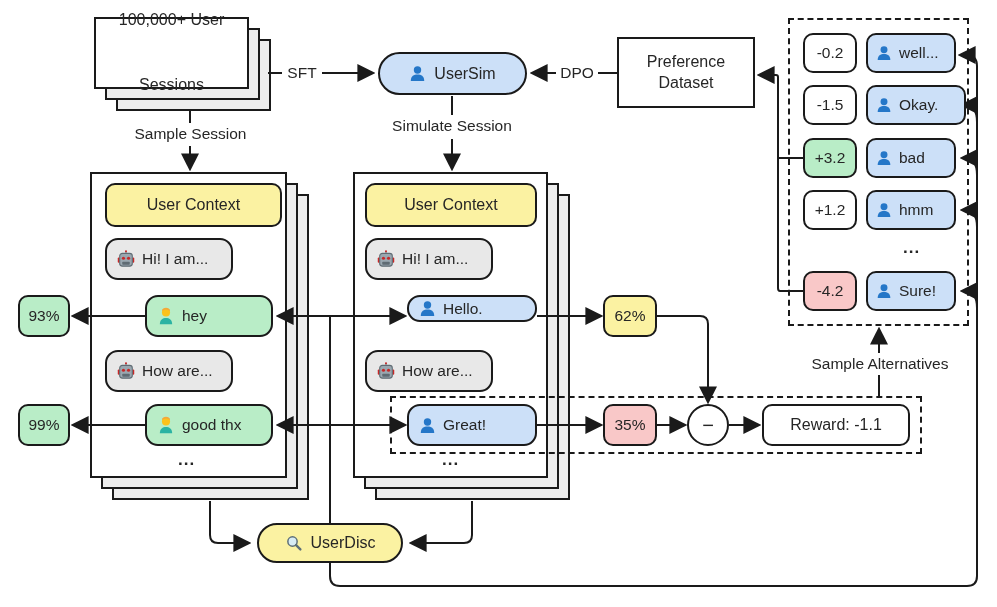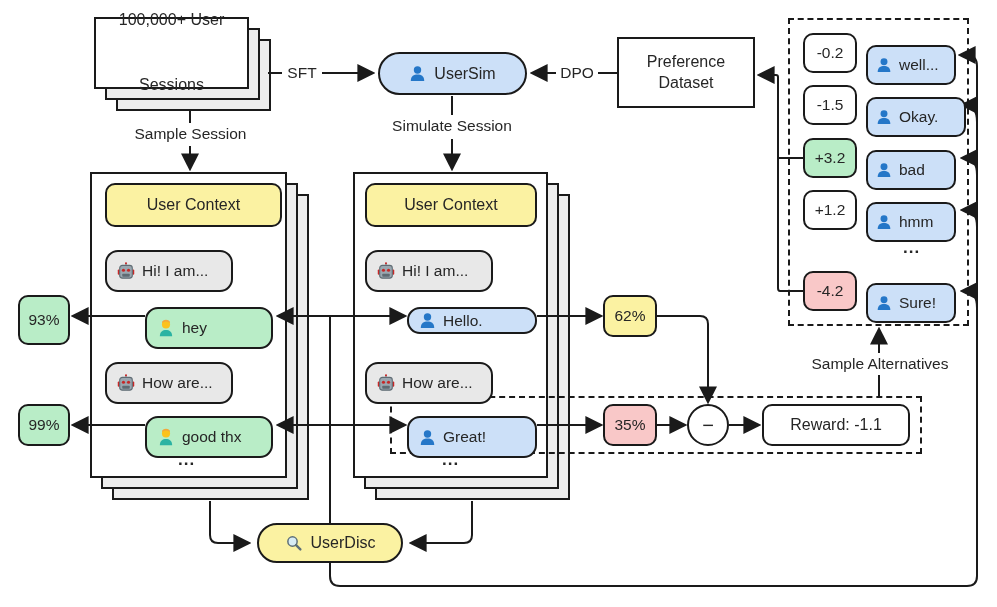--- a/index.html
+++ b/index.html
@@ -9,21 +9,21 @@
   .sheet { background:var(--sheet,#ededed); border:2px solid var(--line,#1a1a1a); }
   .card  { background:#fff; border:2px solid var(--line,#1a1a1a);gap:44px; }
   .box   { background:#fff; border:2px solid var(--line,#1a1a1a); }
   .center2 { display:flex; flex-direction:column; align-items:center; justify-content:center;
              text-align:center; line-height:1.3; font-size:16px; }
   .pill { border:2px solid var(--line,#1a1a1a); border-radius:22px; display:flex; align-items:center;
           justify-content:center; gap:8px; font-size:16px; }
   .titlepill { border:2px solid var(--line,#1a1a1a); border-radius:10px; background:var(--yellow,#fbf2a2);
           display:flex; align-items:center; justify-content:center; font-size:16px; }
   .bubble { border:2px solid var(--line,#1a1a1a); border-radius:13px; display:flex; align-items:center;
-          gap:7px; padding:0 10px; font-size:15.5px;margin-top:12px; }
+          gap:7px; padding:0 10px; font-size:15.5px; }
   .badge { border:2px solid var(--line,#1a1a1a); border-radius:10px; display:flex; align-items:center;
           justify-content:center; font-size:15.5px; background:#fff; }
   .dashedrect { border:2px dashed var(--line,#1a1a1a); }
   .lbl { font-size:15.5px; text-align:center; }
   .dots { font-size:17px; font-weight:700; letter-spacing:1px; }
   .minuscircle { border:2px solid var(--line,#1a1a1a); border-radius:50%; background:#fff;
           display:flex; align-items:center; justify-content:center; font-size:20px; }
   .bg-blue   { background:var(--blue,#cce0f8); }
   .bg-green  { background:var(--green,#b9edc7); }
   .bg-yellow { background:var(--yellow,#fbf2a2); }
@@ -149,21 +149,21 @@
   </div>
   <div class="abs bubble bg-green" style="left:145px;top:404px;width:128px;height:42px">
     <svg width="18" height="18" viewBox="0 0 24 24">
         <circle cx="12" cy="7.2" r="5.4" fill="#fcc21b"></circle>
         <path d="M6.7 5.4 Q12 1 17.3 5.4 Q17.6 3.4 15.5 2.1 Q12 0.2 8.5 2.1 Q6.4 3.4 6.7 5.4 Z" fill="#f2a73b"></path>
         <path d="M3.8 23 C3.8 16.8 7.6 14.6 12 14.6 C16.4 14.6 20.2 16.8 20.2 23 Z" fill="#2bb3a3"></path>
       </svg>
     <span>good thx</span>
   </div>
   <div class="abs dots" style="left:178px;top:450px">...</div>
-  <div class="abs badge bg-green" style="left:18px;top:295px;width:52px;height:50px">93%</div>
+  <div class="abs badge bg-green" style="left:18px;top:295px;width:52px;height:42px">93%</div>
   <div class="abs badge bg-green" style="left:18px;top:404px;width:52px;height:42px">99%</div>
 
   <div class="abs titlepill" style="left:365px;top:183px;width:172px;height:44px">
     <span>User Context</span>
   </div>
   <div class="abs bubble bg-gray" style="left:365px;top:238px;width:128px;height:42px">
     <svg width="18" height="18" viewBox="0 0 24 24">
         <line x1="12" y1="1.5" x2="12" y2="4.5" stroke="#8a969e" stroke-width="1.6"></line>
         <circle cx="12" cy="1.8" r="1.4" fill="#c62828"></circle>
         <rect x="1" y="10" width="2.6" height="7" rx="1.2" fill="#c62828"></rect>

